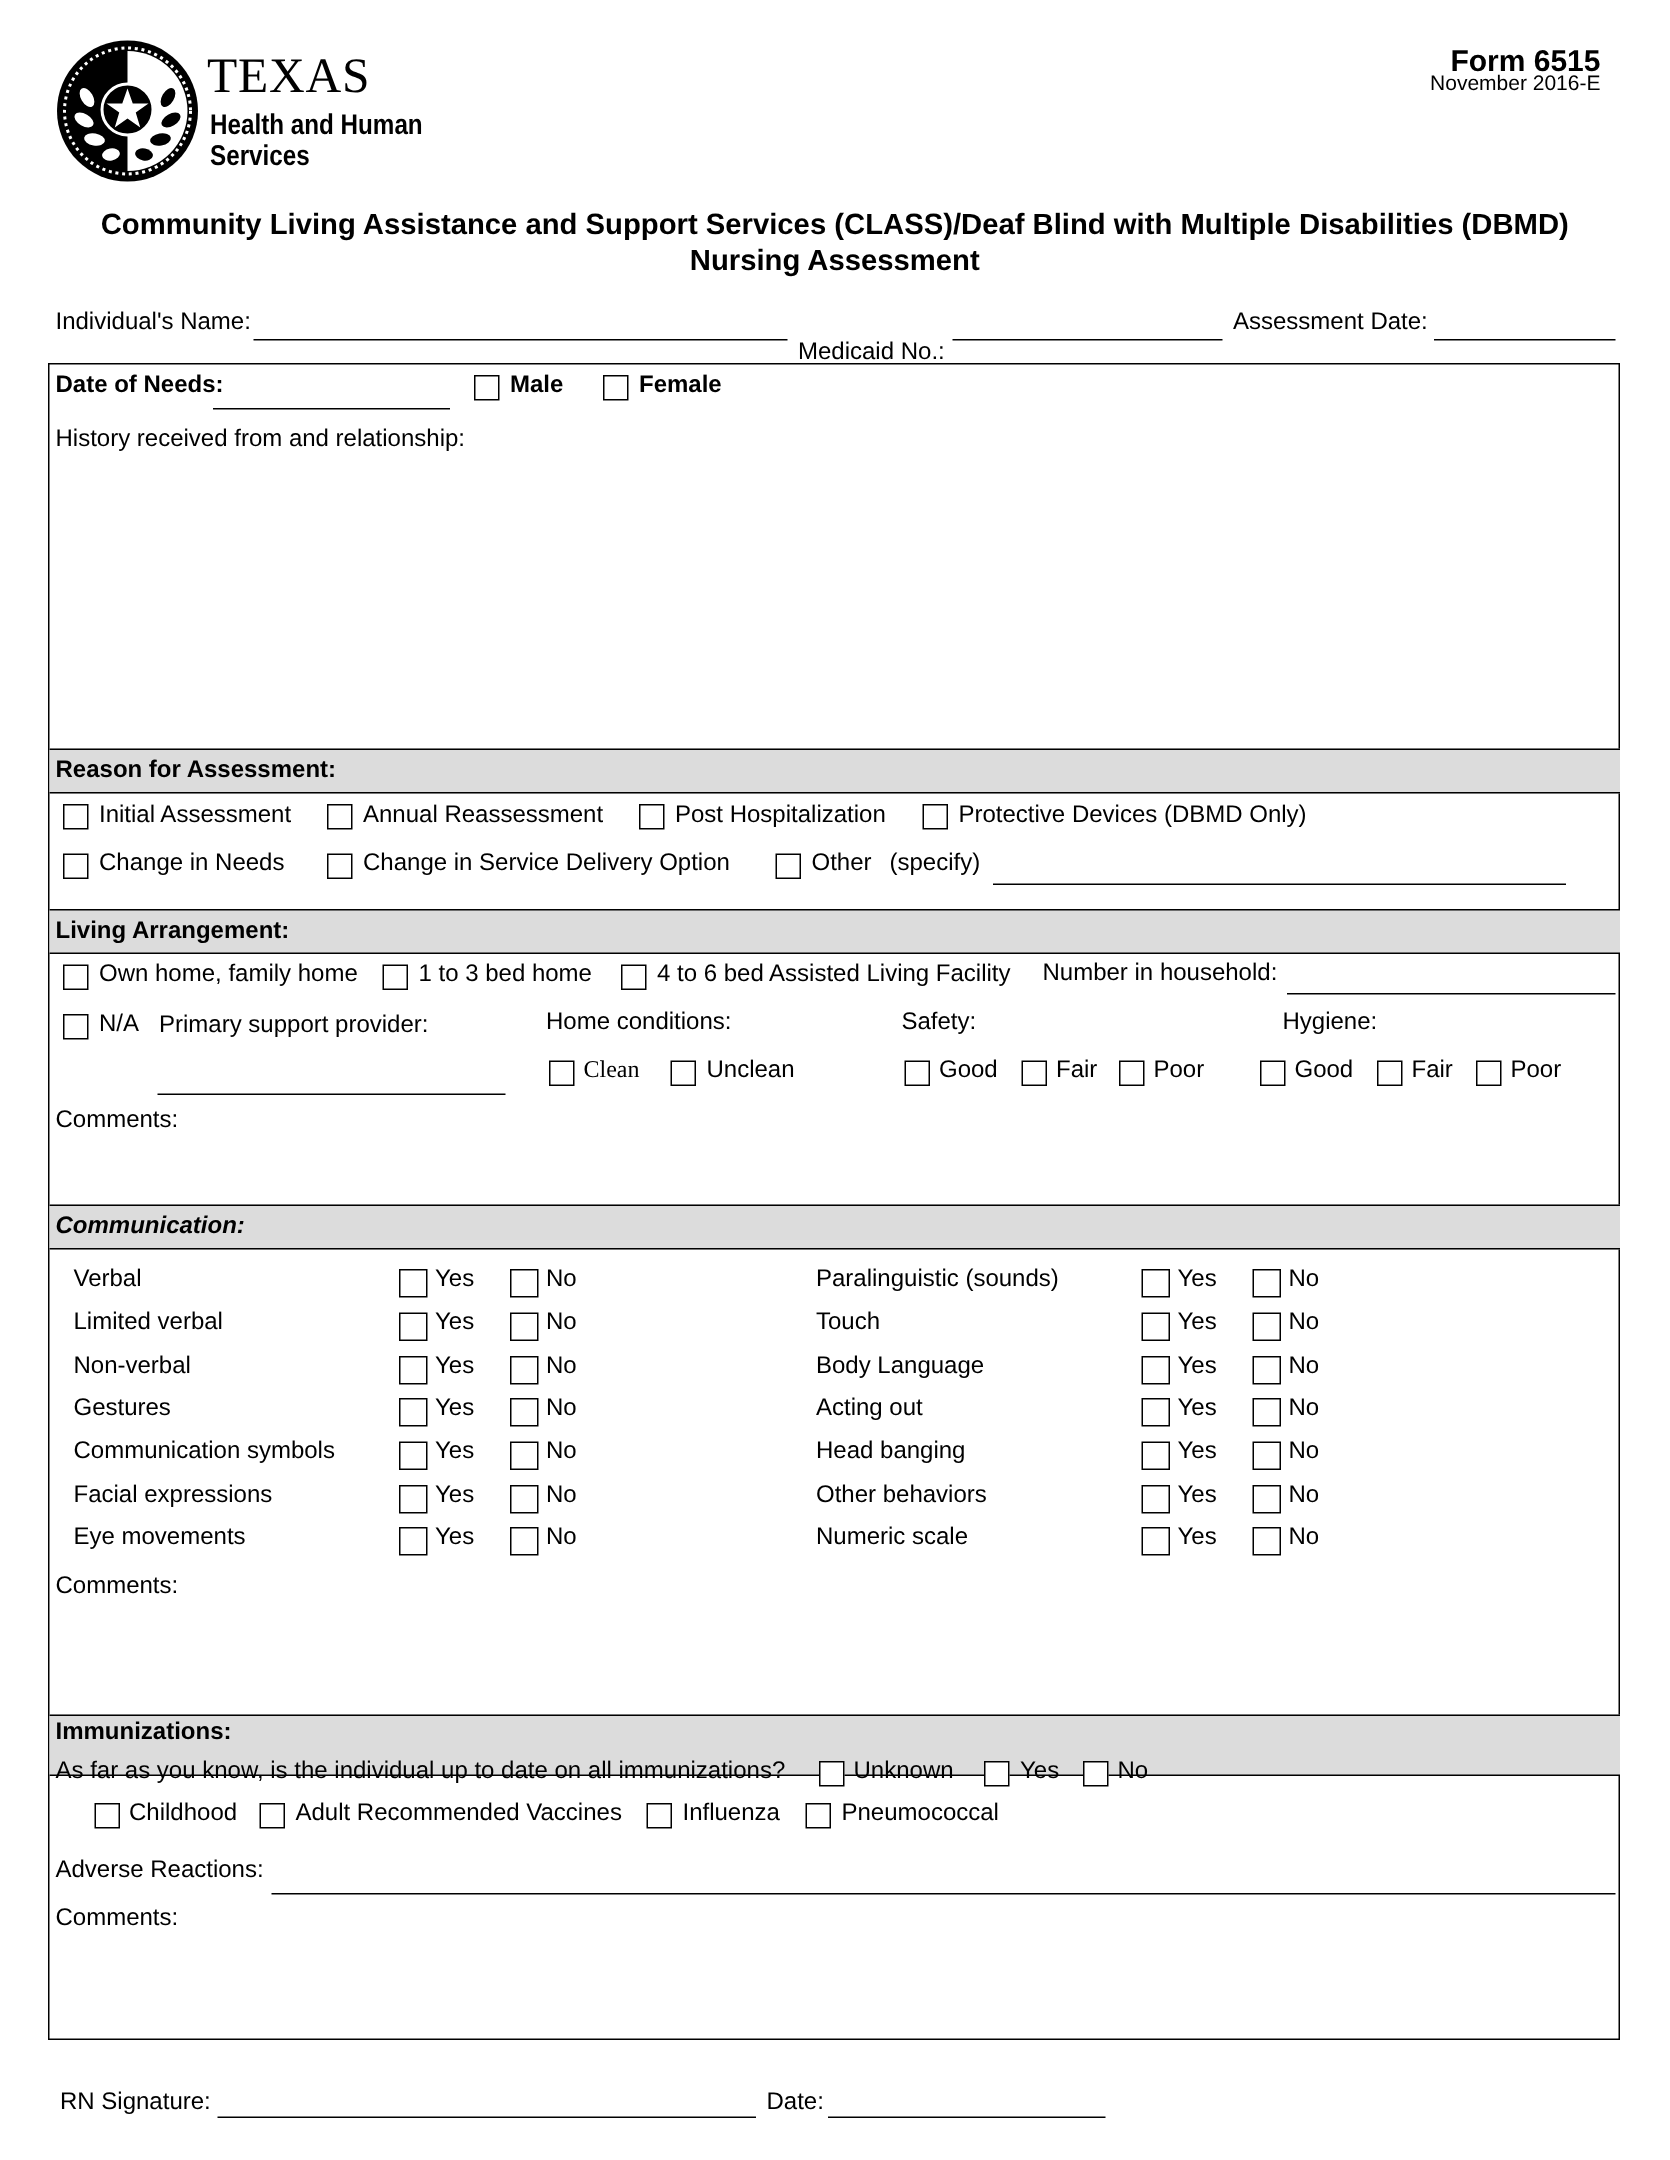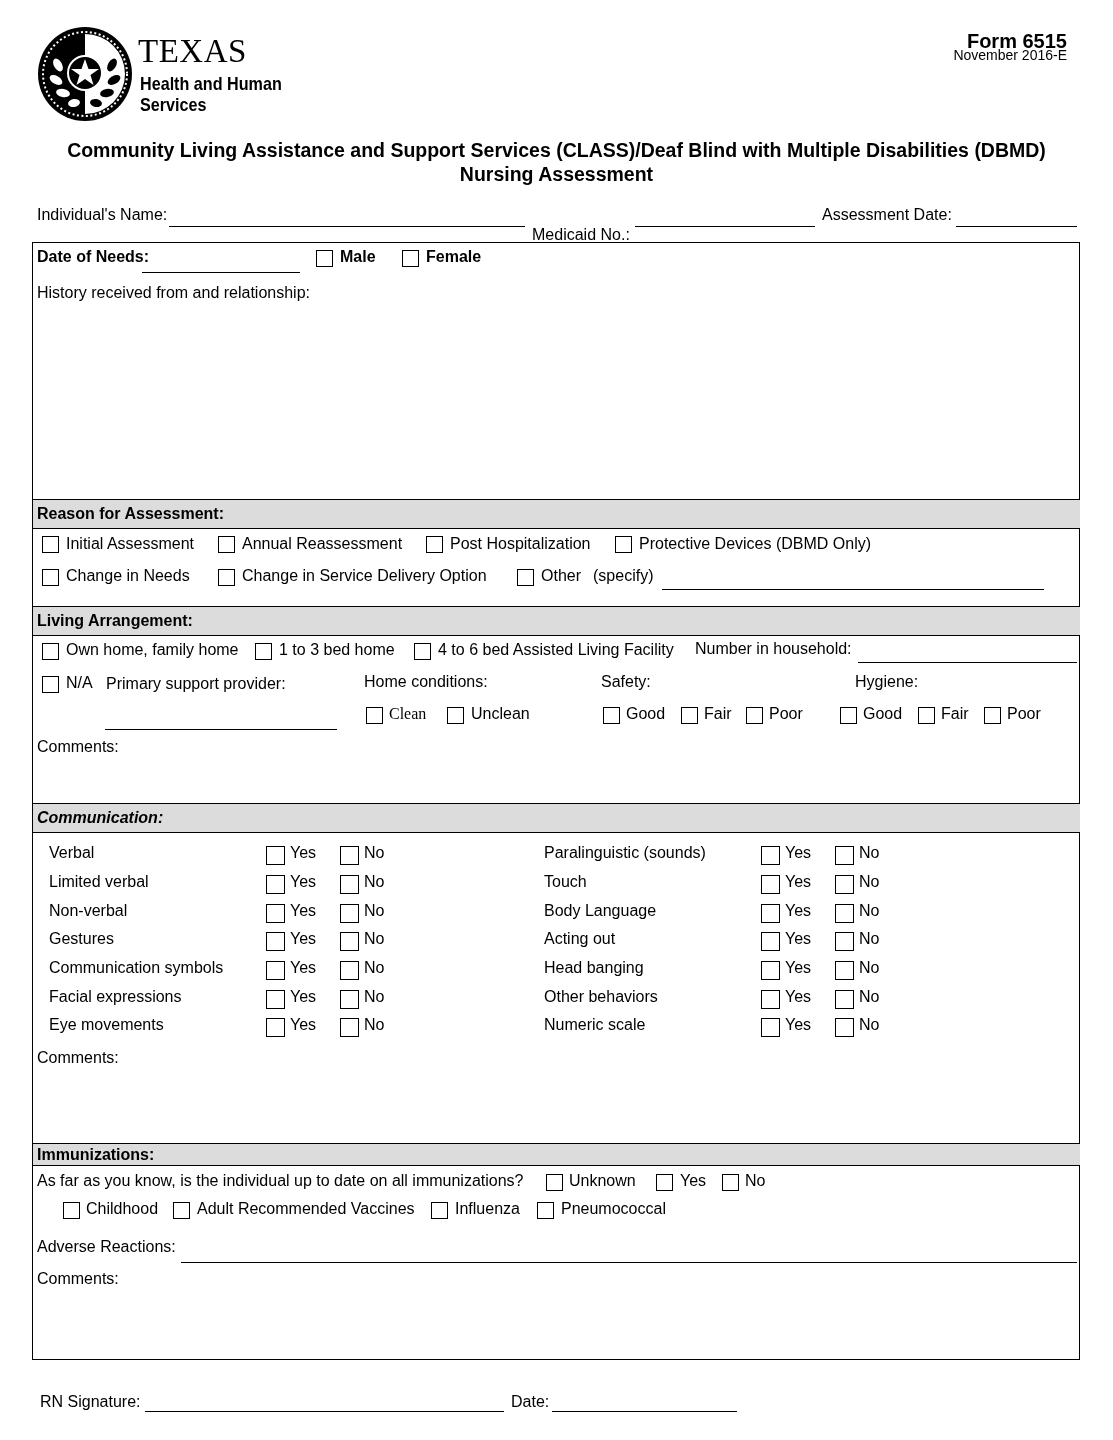--- a/index.html
+++ b/index.html
@@ -230,21 +230,21 @@
       <div class="cb" style="left:761px; top:1018px; width:19px; height:19px;"></div>
       <div class="abs" style="left:785px; top:1016px;">Yes</div>
       <div class="cb" style="left:835px; top:1018px; width:19px; height:19px;"></div>
       <div class="abs" style="left:859px; top:1016px;">No</div>
     </div>
   </div>
 
 <div class="abs" style="left:37px; top:1049px;">Comments:</div>
 <div class="abs" style="left:37px; top:1070px; width:1036px; height:70px;"></div>
 
-<div class="hdr" style="top:1143px; height:23px;">
+<div class="hdr" style="top:1143px; height:41px;">
   <span class="t" style="top:2px;">Immunizations:</span>
 </div>
 <div class="abs" style="left:37px; top:1172px;">As far as you know, is the individual up to date on all immunizations?</div>
 <div class="cb" style="left:546px; top:1174px;"></div>
 <div class="abs" style="left:569px; top:1172px;">Unknown</div>
 <div class="cb" style="left:656px; top:1174px;"></div>
 <div class="abs" style="left:680px; top:1172px;">Yes</div>
 <div class="cb" style="left:722px; top:1174px;"></div>
 <div class="abs" style="left:745px; top:1172px;">No</div>
 

